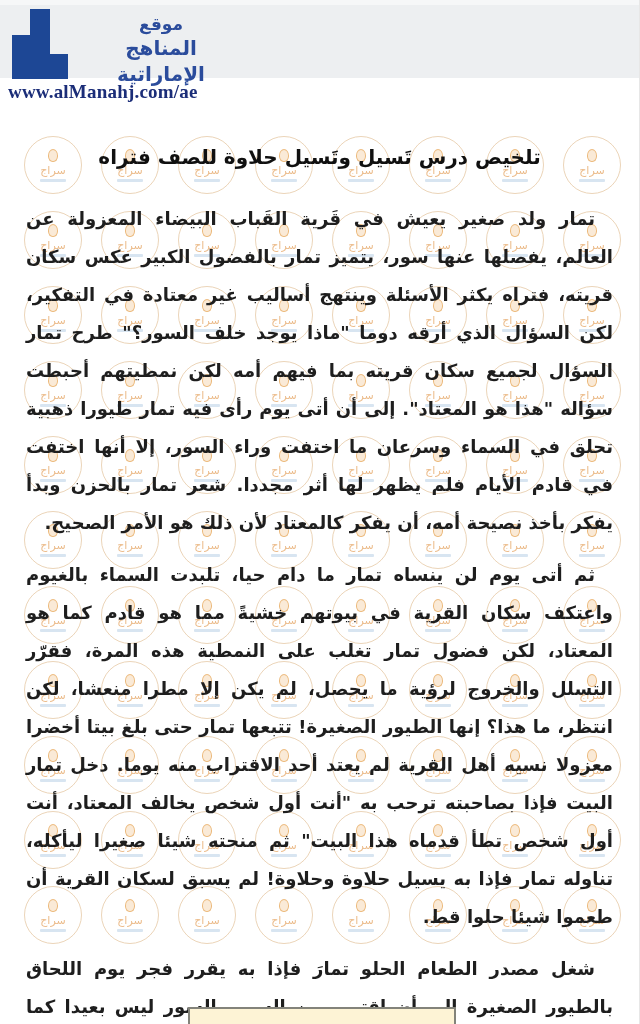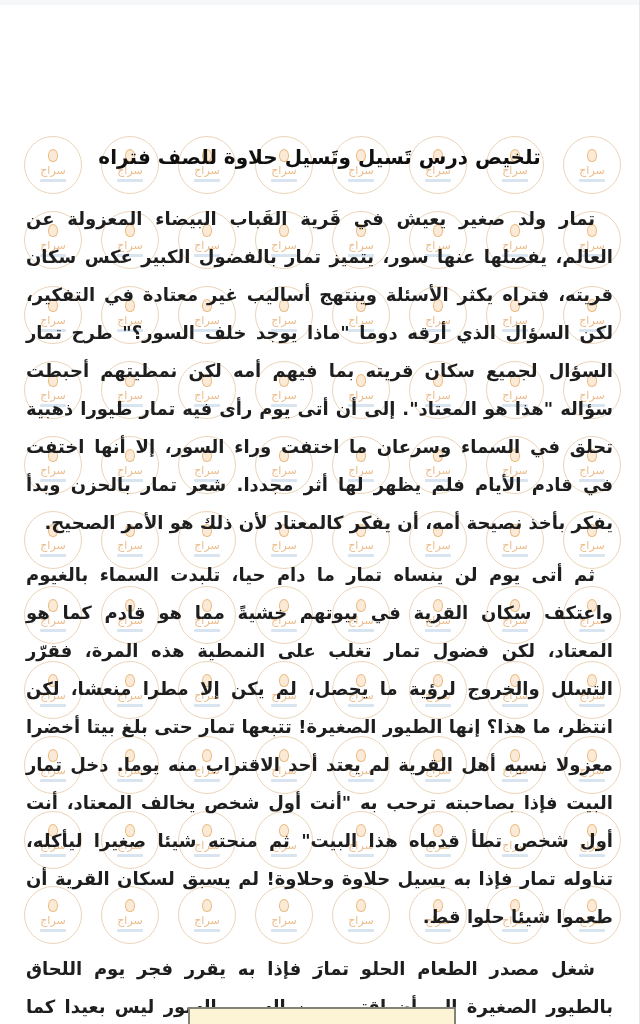--- a/index.html
+++ b/index.html
@@ -505,21 +505,33 @@
       </div>
       <div class="wm-circle" style="left: 563px; top: 886px;">
         <span class="wm-dot"></span>
         <span class="wm-word">سراج</span>
         <span class="wm-sub"></span>
       </div>
     </div>
 
   <div class="top-strip"></div>
 
-
+  <div class="header-bar">
+    <div class="logo">
+      <div class="blk blk-a"></div>
+      <div class="blk blk-b"></div>
+      <div class="blk blk-c"></div>
+    </div>
+    <div class="site-name">
+      <div class="l1">موقع</div>
+      <div class="l2">المناهج الإماراتية</div>
+    </div>
+  </div>
+
+  <div class="url-line">www.alManahj.com/ae</div>
 
   <div class="content">
     <h1 class="doc-title">تلخيص درس تَسيل وتَسيل حلاوة للصف فتراه</h1>
     <p class="doc-par">تمار ولد صغير يعيش في قَرية القَباب البيضاء المعزولة عن العالم، يفصلها عنها سور، يتميز تمار بالفضول الكبير عكس سكان قريته، فتراه يكثر الأسئلة وينتهج أساليب غير معتادة في التفكير، لكن السؤال الذي أرقه دوما "ماذا يوجد خلف السور؟" طرح تمار السؤال لجميع سكان قريته بما فيهم أمه لكن نمطيتهم أحبطت سؤاله "هذا هو المعتاد". إلى أن أتى يوم رأى فيه تمار طيورا ذهبية تحلق في السماء وسرعان ما اختفت وراء السور، إلا أنها اختفت في قادم الأيام فلم يظهر لها أثر مجددا. شعر تمار بالحزن وبدأ يفكر بأخذ نصيحة أمه، أن يفكر كالمعتاد لأن ذلك هو الأمر الصحيح.</p>
     <p class="doc-par">ثم أتى يوم لن ينساه تمار ما دام حيا، تلبدت السماء بالغيوم واعتكف سكان القرية في بيوتهم خشيةً مما هو قادم كما هو المعتاد، لكن فضول تمار تغلب على النمطية هذه المرة، فقرّر التسلل والخروج لرؤية ما يحصل، لم يكن إلا مطرا منعشا، لكن انتظر، ما هذا؟ إنها الطيور الصغيرة! تتبعها تمار حتى بلغ بيتا أخضرا معزولا نسيه أهل القرية لم يعتد أحد الاقتراب منه يوما. دخل تمار البيت فإذا بصاحبته ترحب به "أنت أول شخص يخالف المعتاد، أنت أول شخص تطأ قدماه هذا البيت" ثم منحته شيئا صغيرا ليأكله، تناوله تمار فإذا به يسيل حلاوة وحلاوة! لم يسبق لسكان القرية أن طعموا شيئا حلوا قط.</p>
     <p class="doc-par">شغل مصدر الطعام الحلو تمارَ فإذا به يقرر فجر يوم اللحاق بالطيور الصغيرة إلى أن اقترب من السور، السور ليس بعيدا كما تصوره دائما، وجده مليئا بثقوب أتاحت له المرور إلى العالم. لمح تمار شجرة فارعة تملؤها الثمار والطيور الصغيرة، تناول إحدى الثمرات فإذا بها تسيل حلاوة وحلاوة، إنها هي! أسرع تمار ليخبر أهل القرية بذلك حاملا ثمارا ليتذوقوها، إنه كنز! في بادئ الأمر توجس أهل القرية خيفة لكن ما إن ذاقت ألسنتهم الثمر حتى تدافعوا باتجاه كنز تمار، أدهشتهم الطيور الصغيرة والشجرة الفارعة، لقد أسموا الأخيرة نخلا وسموا ثمرها تمرا، على اسم ولد قرر أن يخالف المعتاد ويتبع قلبه.</p>
   </div>
 
   <div class="bottom-box"></div>
 

